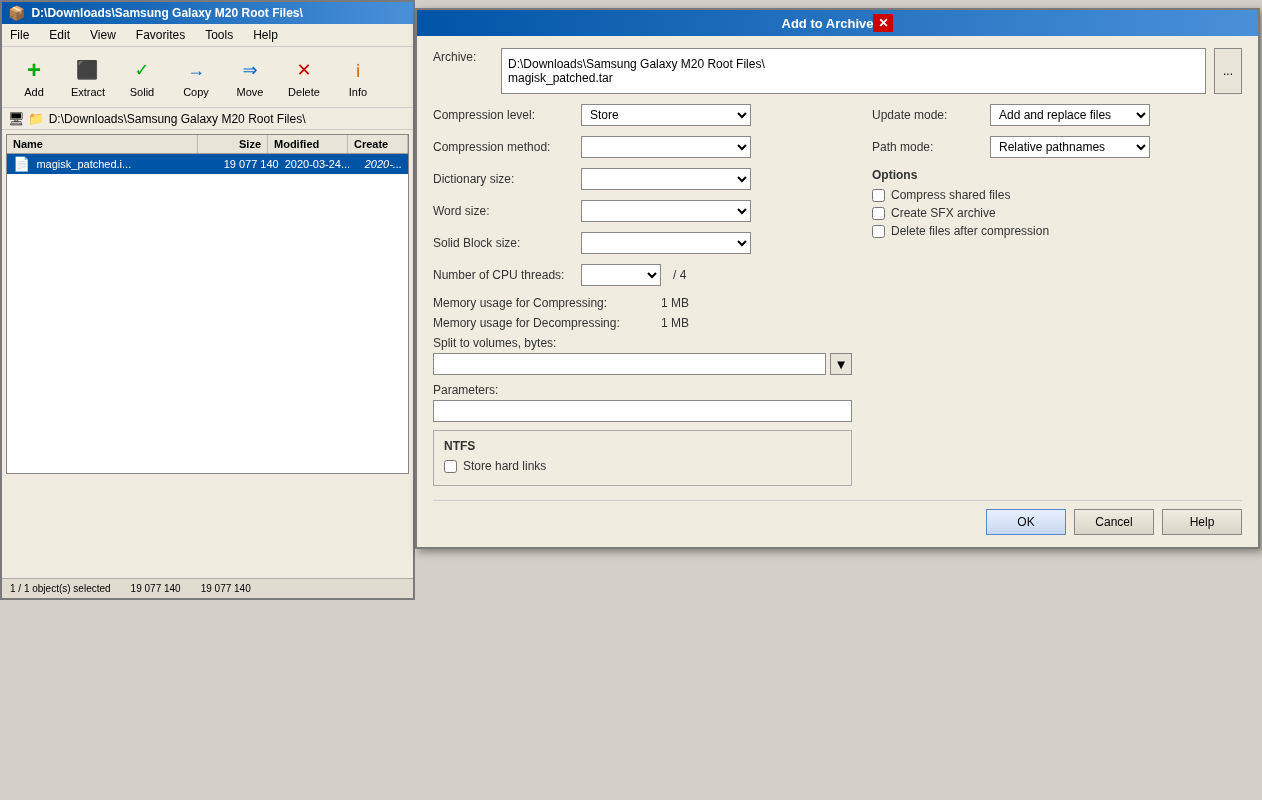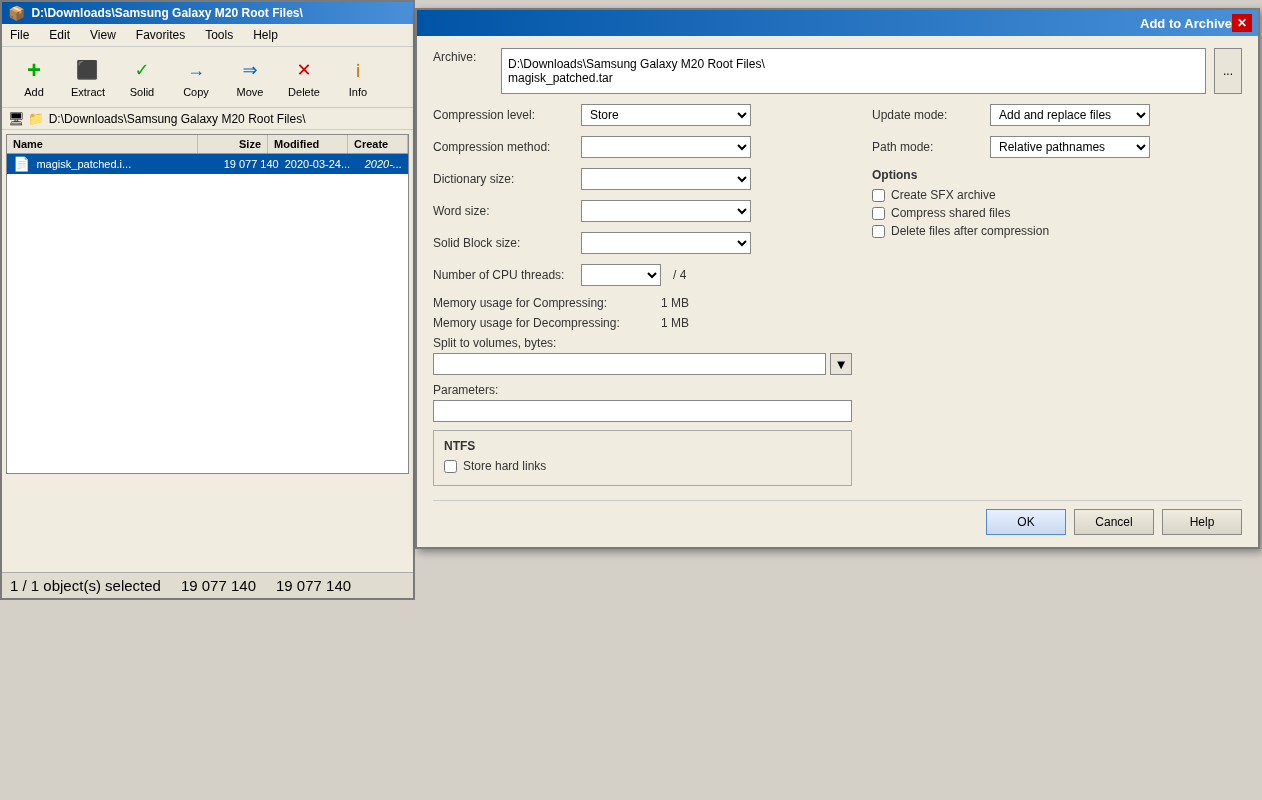--- a/index.html
+++ b/index.html
@@ -99,41 +99,41 @@
     .file-size { width: 70px; text-align: right; font-size: 11px; padding-right: 6px; }
     .file-modified { width: 80px; font-size: 11px; }
     .file-created { font-size: 11px; font-style: italic; }
 
     .bg-statusbar {
       position: absolute;
       bottom: 0; left: 0; right: 0;
       background: #e0dcd0;
       border-top: 1px solid #aaa;
       padding: 4px 8px;
-      font-size: 15px;
+      font-size: 10px;
       display: flex;
       gap: 20px;
     }
     .modal {
       position: absolute;
       top: 8px; left: 415px;
       width: 845px;
       background: #f0ece0;
       border: 2px solid #7a7a7a;
       box-shadow: 3px 3px 8px rgba(0,0,0,0.4);
     }
     .modal-titlebar {
       background: linear-gradient(to right, #0054a6, #4a90d9);
       color: white;
       padding: 4px 6px;
       font-size: 13px;
       font-weight: bold;
       display: flex;
       align-items: center;
-      justify-content: flex-end;
+      justify-content: center;
       height: 26px;
     }
     .modal-close-btn {
       background: #cc0000;
       color: white;
       border: none;
       width: 20px; height: 18px;
       font-size: 12px;
       font-weight: bold;
       cursor: pointer;
@@ -500,26 +500,26 @@
           <span class="form-label-short">Path mode:</span>
           <select class="select-medium">
             <option>Relative pathnames</option>
             <option>Absolute pathnames</option>
             <option>No pathnames</option>
           </select>
         </div>
 
         <div class="section-title" style="margin-top:4px;">Options</div>
         <div class="checkbox-row">
+          <input type="checkbox" id="shared" style="">
+          <label for="shared">Compress shared files</label>
+        </div>
+        <div class="checkbox-row">
           <input type="checkbox" id="sfx" style="">
           <label for="sfx">Create SFX archive</label>
-        </div>
-        <div class="checkbox-row">
-          <input type="checkbox" id="shared" style="">
-          <label for="shared">Compress shared files</label>
         </div>
         <div class="checkbox-row">
           <input type="checkbox" id="delafter" style="">
           <label for="delafter">Delete files after compression</label>
         </div>
 
       </div>
     </div>
 
     <div class="dialog-buttons">

